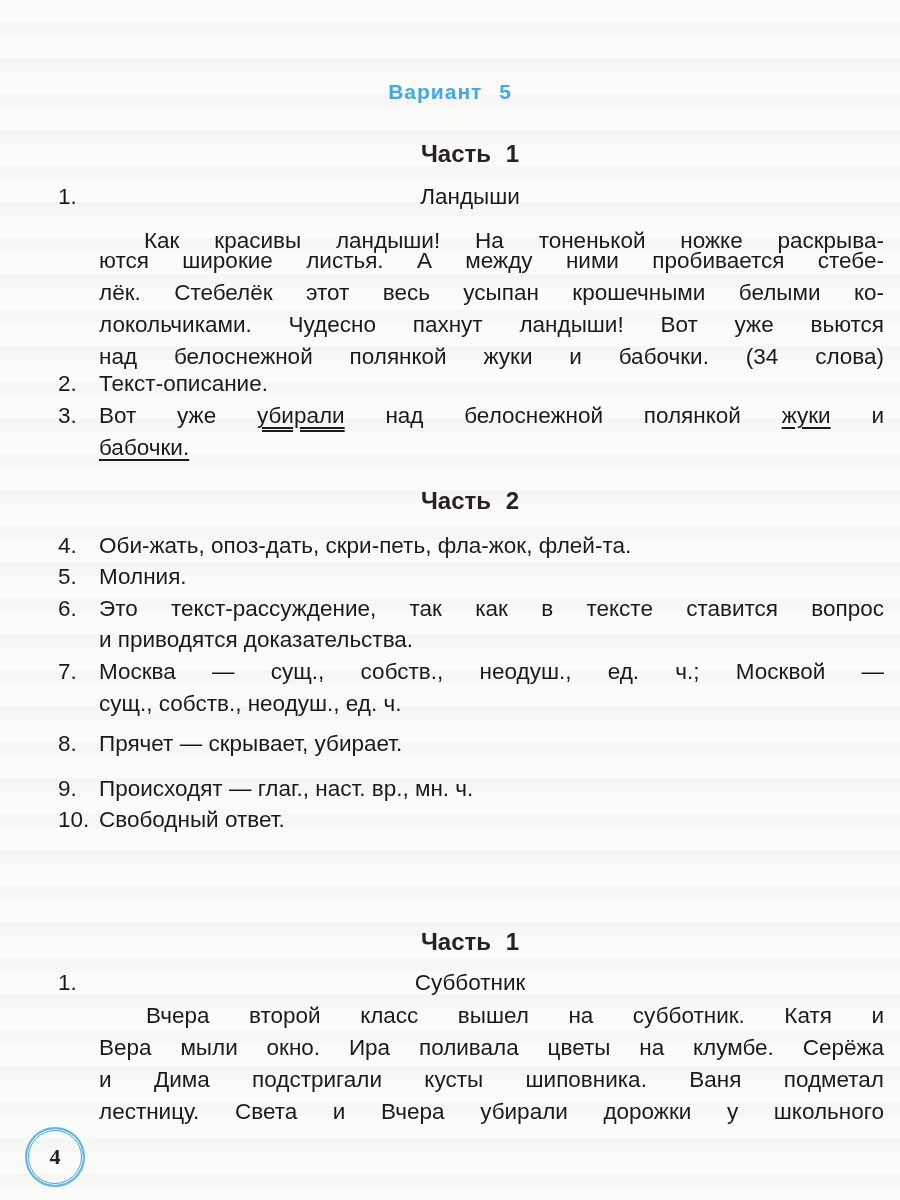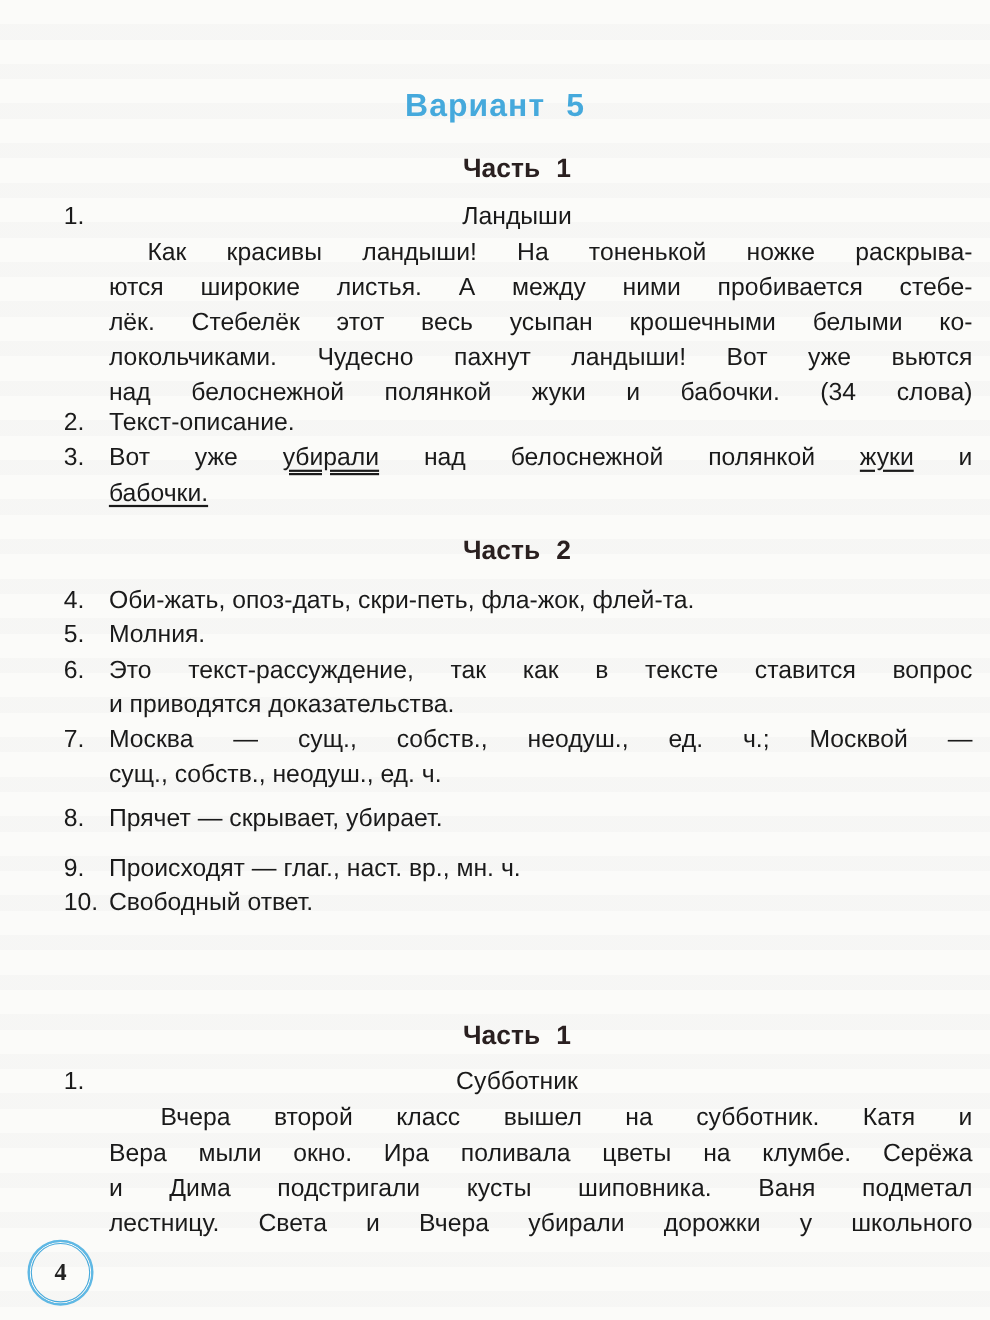--- a/index.html
+++ b/index.html
@@ -12,21 +12,21 @@
   }
   .page { position: absolute; left: 0; top: 0; width: 900px; height: 1200px; }
   .ghost {
     position: absolute; right: 0; top: 0; width: 900px; height: 1200px;
     pointer-events: none;
     background: repeating-linear-gradient(180deg, rgba(0,0,0,0) 0px, rgba(0,0,0,0) 22px, rgba(120,120,130,0.035) 22px, rgba(120,120,130,0.035) 36px);
   }
   .variant {
     position: absolute; left: 0; width: 900px; text-align: center;
     font-family: "Liberation Sans", sans-serif; font-weight: bold;
-    color: #45a9dc; font-size: 29px; letter-spacing: 1px; word-spacing: 10px;
+    color: #45a9dc; font-size: 21px; letter-spacing: 1px; word-spacing: 10px;
   }
   .part {
     position: absolute; left: 0; width: 940px; text-align: center;
     font-family: "Liberation Sans", sans-serif; font-weight: bold;
     color: #2a2020; font-size: 24px; word-spacing: 8px;
   }
   .line {
     position: absolute; font-size: 22.5px; line-height: 32px;
     white-space: nowrap; transform-origin: left top;
   }
@@ -55,21 +55,21 @@
   <div class="ghost"></div>
 
   <div class="variant" style="top:80px;">Вариант 5</div>
   <div class="part" style="top:140px;">Часть 1</div>
 
   <div class="line" style="top:181px; left:0; width:900px;">
     <span class="num">1.</span>
     <span class="title">Ландыши</span>
   </div>
   <div class="line" style="top:213px; left:0; width:900px;">
-    <span class="txt" style="left:134px;">Как красивы ландыши! На тоненькой ножке раскрыва-</span>
+    <span class="txt" style="left:144px;margin-top:12px;">Как красивы ландыши! На тоненькой ножке раскрыва-</span>
   </div>
   <div class="line" style="top:245px; left:0; width:900px;">
     <span class="txt">ются широкие листья. А между ними пробивается стебе-</span>
   </div>
   <div class="line" style="top:277px; left:0; width:900px;">
     <span class="txt">лёк. Стебелёк этот весь усыпан крошечными белыми ко-</span>
   </div>
   <div class="line" style="top:309px; left:0; width:900px;">
     <span class="txt">локольчиками. Чудесно пахнут ландыши! Вот уже вьются</span>
   </div>

